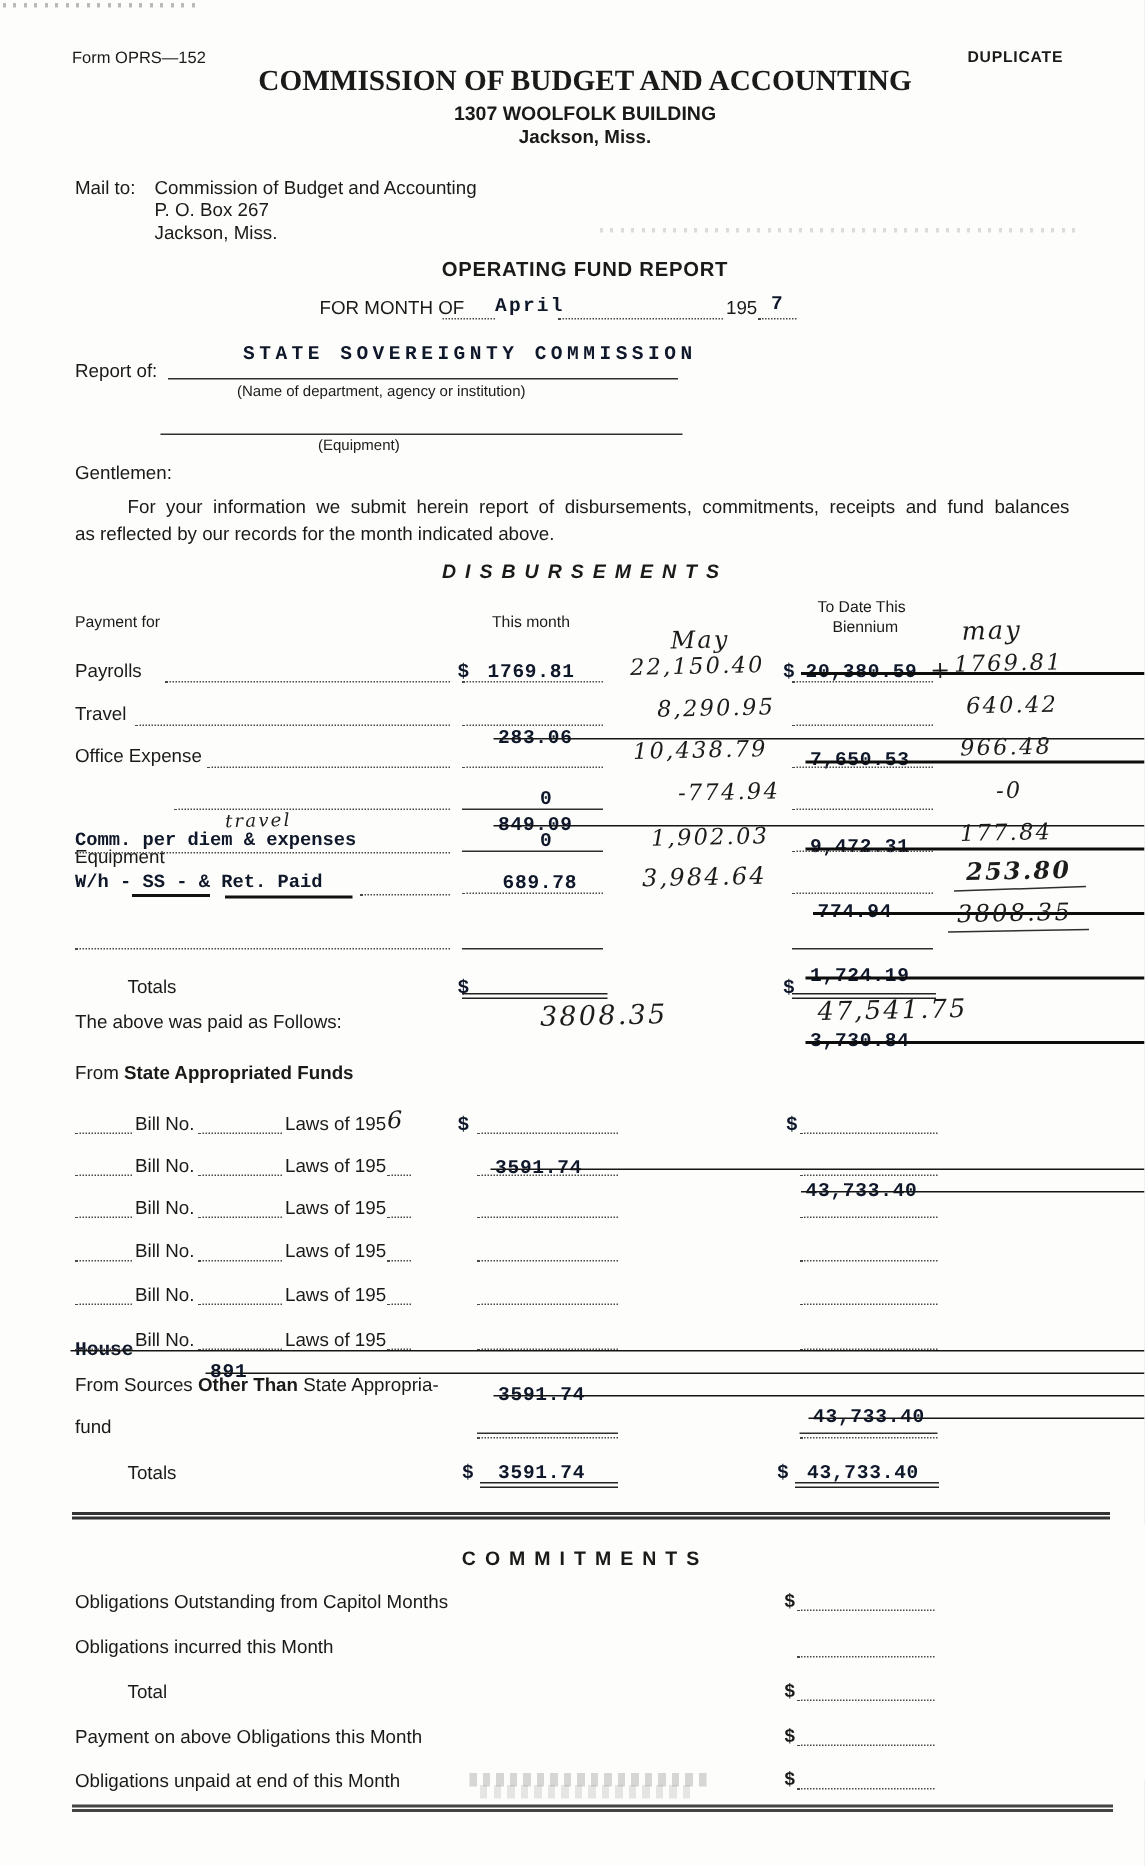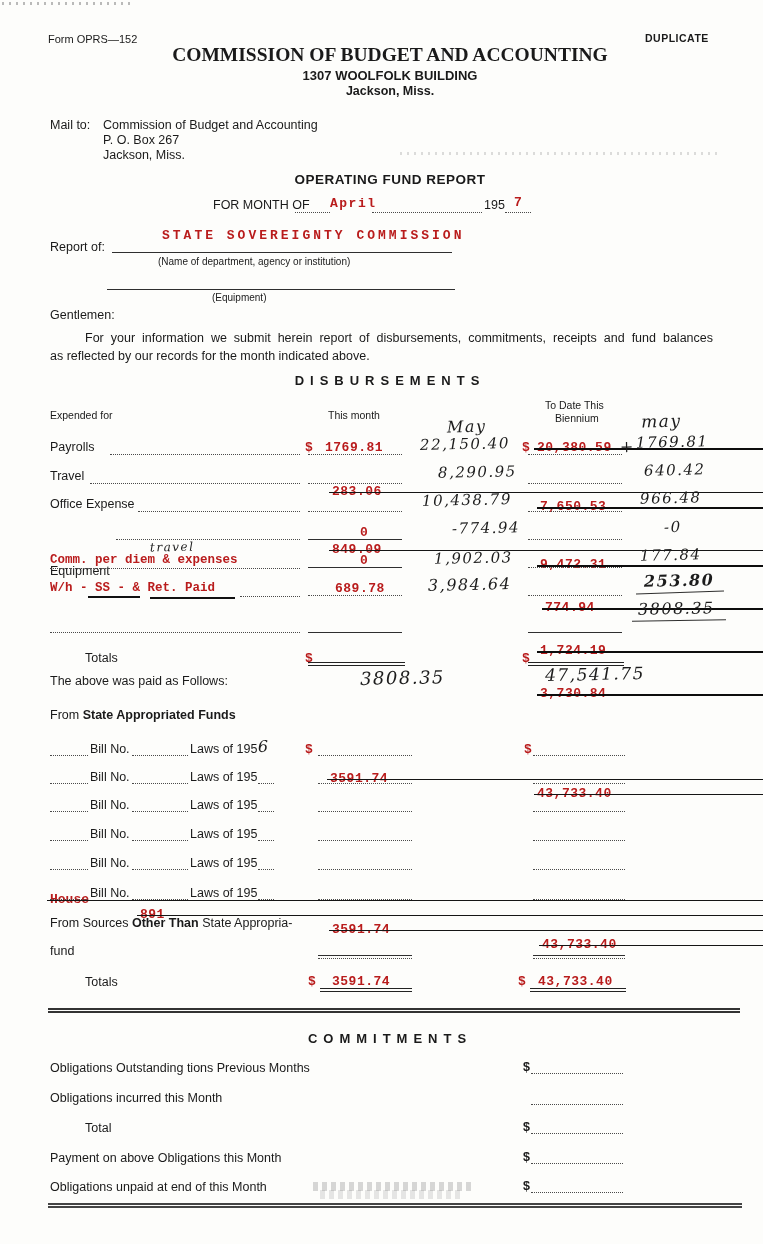--- a/index.html
+++ b/index.html
@@ -1,20 +1,20 @@
 <!DOCTYPE html>
 <html><head>
 <meta charset="utf-8">
 <style>
   html,body{margin:0;padding:0;background:#e8e8e6;}
   #page{position:relative;width:763px;height:1244px;background:#fdfdfb;margin:0 auto;
         font-family:"Liberation Sans",sans-serif;color:#1a1a1a;overflow:hidden;}
   .abs{position:absolute;white-space:nowrap;}
   .serif{font-family:"Liberation Serif",serif;}
-  .mono{font-family:"Liberation Mono",monospace;font-weight:700;font-size:13px;letter-spacing:.5px;color:#b91c1c;}
+  .mono{font-family:"Liberation Mono",monospace;font-weight:700;font-size:13px;letter-spacing:.5px;color:#0f172a;}
   .hw{font-family:"DejaVu Serif",serif;font-style:italic;font-size:15px;letter-spacing:1.5px;color:#1c1c1c;transform:rotate(-1.2deg);}
   .b{font-weight:700;}
   .c10{font-size:10px;} .c105{font-size:10.5px;} .c11{font-size:11px;text-align:right;} .c125{font-size:12.5px;}
   .strike{position:relative;}
   .strike::after{content:"";position:absolute;left:-3px;right:-3px;top:52%;border-top:1.6px solid #151515;}
   .strike2::after{border-top:2.2px solid #0d0d0d;}
   .dotline{position:absolute;height:0;border-bottom:1.5px dotted #4a4a4a;}
   .solline{position:absolute;height:0;border-bottom:1.3px solid #2f2f2f;}
   .dblline{position:absolute;height:0;border-bottom:4px double #222;}
   .heavybar{position:absolute;height:0;border-bottom:2.5px solid #111;}
@@ -57,23 +57,23 @@
   <div class="solline" style="left:112px;top:252px;width:340px;"></div>
   <div class="abs c10" style="left:158px;top:256px;">(Name of department, agency or institution)</div>
 
   <div class="solline" style="left:107px;top:289px;width:348px;"></div>
   <div class="abs c10" style="left:212px;top:292px;">(Equipment)</div>
 
   <div class="abs c125" style="left:50px;top:308px;">Gentlemen:</div>
   <div class="abs c125" style="left:50px;top:331px;width:663px;padding-left:35px;box-sizing:border-box;text-align:justify;text-align-last:justify;white-space:normal;">For your information we submit herein report of disbursements, commitments, receipts and fund balances</div>
   <div class="abs c125" style="left:50px;top:349px;">as reflected by our records for the month indicated above.</div>
 
-  <div class="abs center sectitle" style="top:373px;">DISBURSEMENTS</div>
-
-  <div class="abs c105" style="left:50px;top:409px;">Expended for</div>
+  <div class="abs center sectitle" style="top:373px;font-style:italic;">DISBURSEMENTS</div>
+
+  <div class="abs c105" style="left:50px;top:409px;">Payment for</div>
   <div class="abs c105" style="left:328px;top:409px;">This month</div>
   <div class="abs c105" style="left:545px;top:399px;">To Date This</div>
   <div class="abs c105" style="left:555px;top:412px;">Biennium</div>
   <div class="abs hw" style="left:447px;top:417px;font-size:16px;">May</div>
   <div class="abs hw" style="left:641px;top:411px;font-size:17px;">may</div>
 
   <div class="abs c125" style="left:50px;top:440px;">Payrolls</div>
   <div class="dotline" style="left:110px;top:454px;width:190px;"></div>
   <div class="abs mono" style="left:305px;top:440px;">$</div>
   <div class="dotline" style="left:308px;top:454px;width:94px;"></div>
@@ -228,21 +228,21 @@
   <div class="abs mono" style="left:332px;top:974px;">3591.74</div>
   <div class="dblline" style="left:320px;top:988px;width:92px;"></div>
   <div class="abs mono" style="left:518px;top:974px;">$</div>
   <div class="abs mono" style="left:538px;top:974px;">43,733.40</div>
   <div class="dblline" style="left:530px;top:988px;width:96px;"></div>
 
   <div class="dblline" style="left:48px;top:1008px;width:692px;border-bottom-width:5px;border-bottom-color:#333;"></div>
 
   <div class="abs center sectitle" style="top:1031px;">COMMITMENTS</div>
 
-  <div class="abs c125" style="left:50px;top:1061px;">Obligations Outstanding tions Previous Months</div>
+  <div class="abs c125" style="left:50px;top:1061px;">Obligations Outstanding from Capitol Months</div>
   <div class="abs c125 b" style="left:523px;top:1060px;">$</div>
   <div class="dotline" style="left:531px;top:1073px;width:92px;"></div>
 
   <div class="abs c125" style="left:50px;top:1091px;">Obligations incurred this Month</div>
   <div class="dotline" style="left:531px;top:1104px;width:92px;"></div>
 
   <div class="abs c125" style="left:85px;top:1121px;">Total</div>
   <div class="abs c125 b" style="left:523px;top:1120px;">$</div>
   <div class="dotline" style="left:531px;top:1133px;width:92px;"></div>
 

